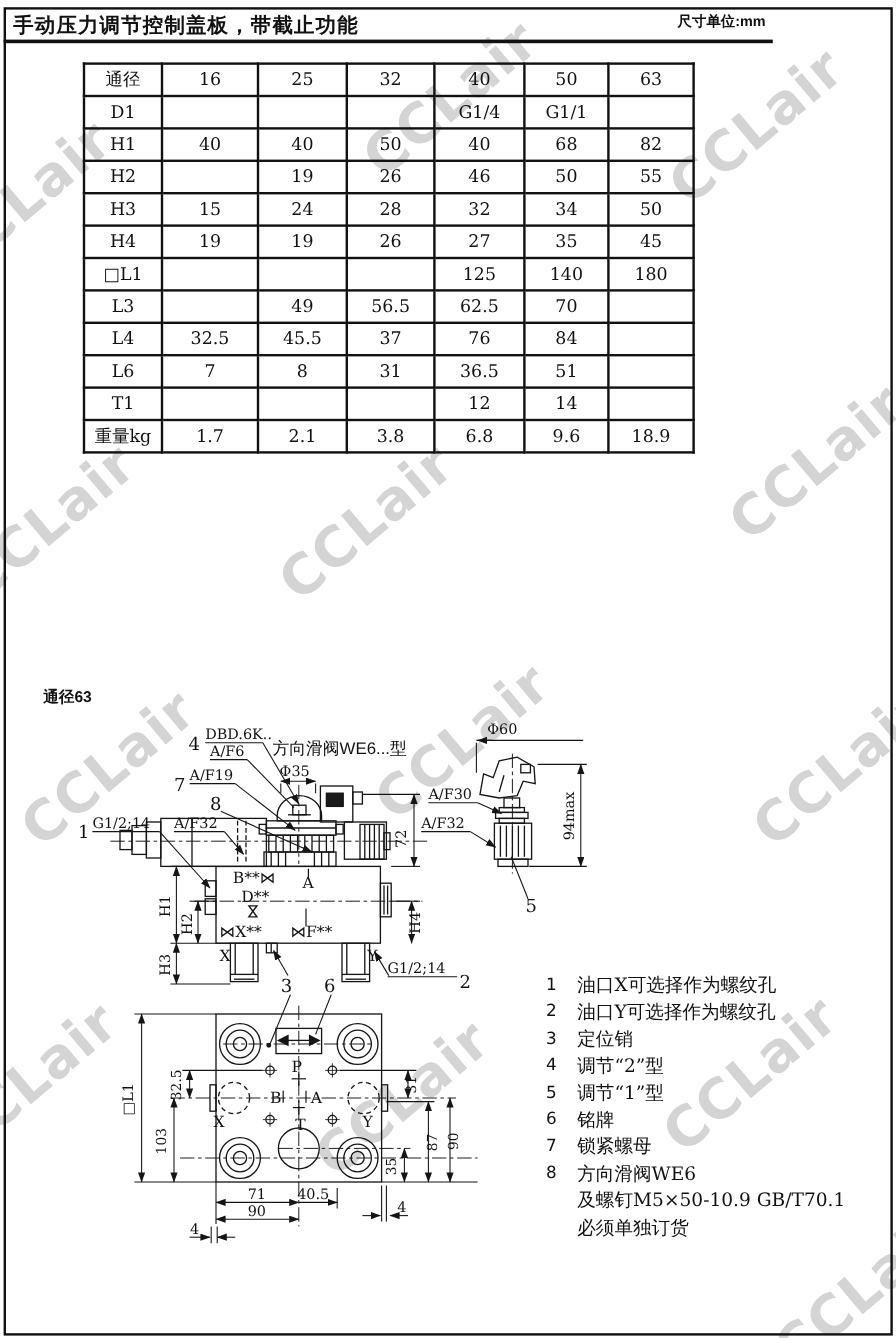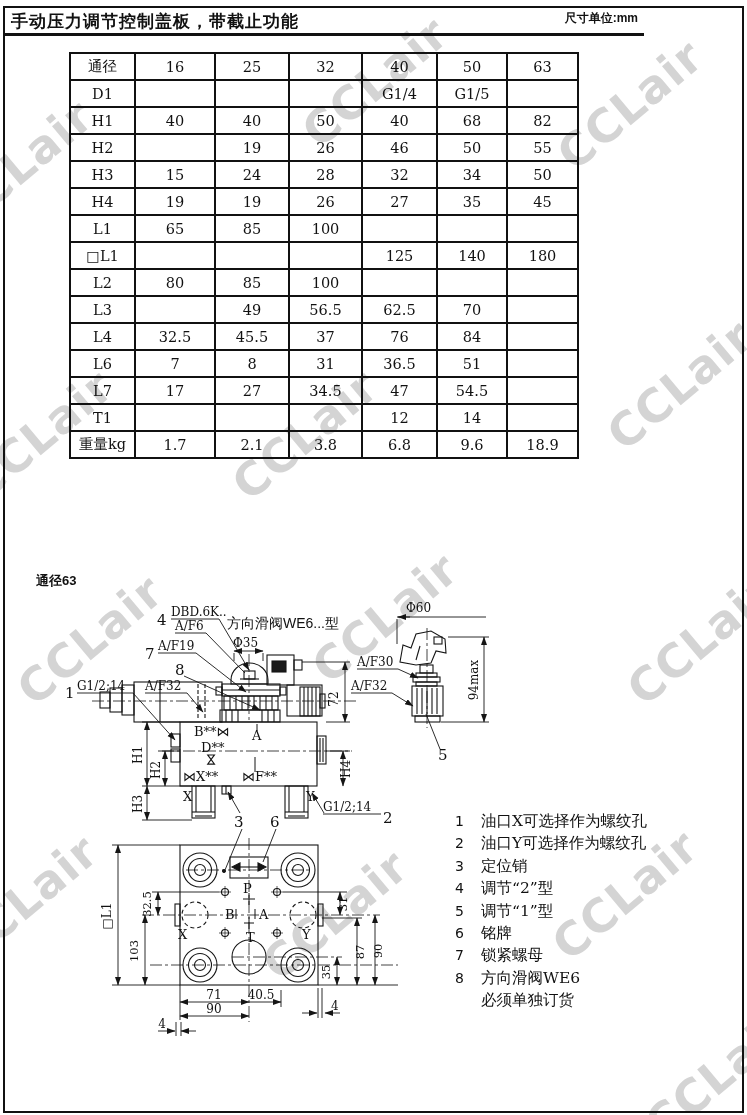--- a/index.html
+++ b/index.html
@@ -83,21 +83,21 @@
           <td>40</td>
           <td>50</td>
           <td>63</td>
         </tr>
         <tr>
           <td>D1</td>
           <td></td>
           <td></td>
           <td></td>
           <td>G1/4</td>
-          <td>G1/5</td>
+          <td>G1/1</td>
           <td></td>
         </tr>
         <tr>
           <td>H1</td>
           <td>40</td>
           <td>40</td>
           <td>50</td>
           <td>40</td>
           <td>68</td>
           <td>82</td>
@@ -123,45 +123,27 @@
         <tr>
           <td>H4</td>
           <td>19</td>
           <td>19</td>
           <td>26</td>
           <td>27</td>
           <td>35</td>
           <td>45</td>
         </tr>
         <tr>
-          <td>L1</td>
-          <td>65</td>
-          <td>85</td>
-          <td>100</td>
-          <td></td>
-          <td></td>
-          <td></td>
-        </tr>
-        <tr>
           <td>□L1</td>
           <td></td>
           <td></td>
           <td></td>
           <td>125</td>
           <td>140</td>
           <td>180</td>
-        </tr>
-        <tr>
-          <td>L2</td>
-          <td>80</td>
-          <td>85</td>
-          <td>100</td>
-          <td></td>
-          <td></td>
-          <td></td>
         </tr>
         <tr>
           <td>L3</td>
           <td></td>
           <td>49</td>
           <td>56.5</td>
           <td>62.5</td>
           <td>70</td>
           <td></td>
         </tr>
@@ -174,29 +156,20 @@
           <td>84</td>
           <td></td>
         </tr>
         <tr>
           <td>L6</td>
           <td>7</td>
           <td>8</td>
           <td>31</td>
           <td>36.5</td>
           <td>51</td>
-          <td></td>
-        </tr>
-        <tr>
-          <td>L7</td>
-          <td>17</td>
-          <td>27</td>
-          <td>34.5</td>
-          <td>47</td>
-          <td>54.5</td>
           <td></td>
         </tr>
         <tr>
           <td>T1</td>
           <td></td>
           <td></td>
           <td></td>
           <td>12</td>
           <td>14</td>
           <td></td>
@@ -531,15 +504,19 @@
     <div class="row">
       <span class="n">7</span>
       <span class="x">锁紧螺母</span>
     </div>
     <div class="row">
       <span class="n">8</span>
       <span class="x">方向滑阀WE6</span>
     </div>
     <div class="row">
       <span class="n"></span>
+      <span class="x">及螺钉M5×50-10.9 GB/T70.1</span>
+    </div>
+    <div class="row">
+      <span class="n"></span>
       <span class="x">必须单独订货</span>
     </div>
   </div>
 
 </body></html>

